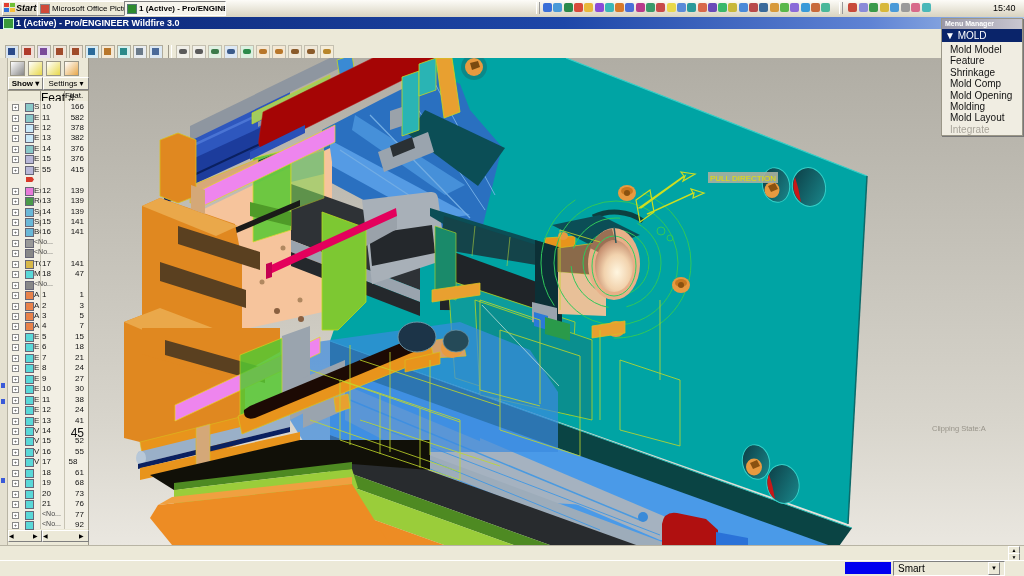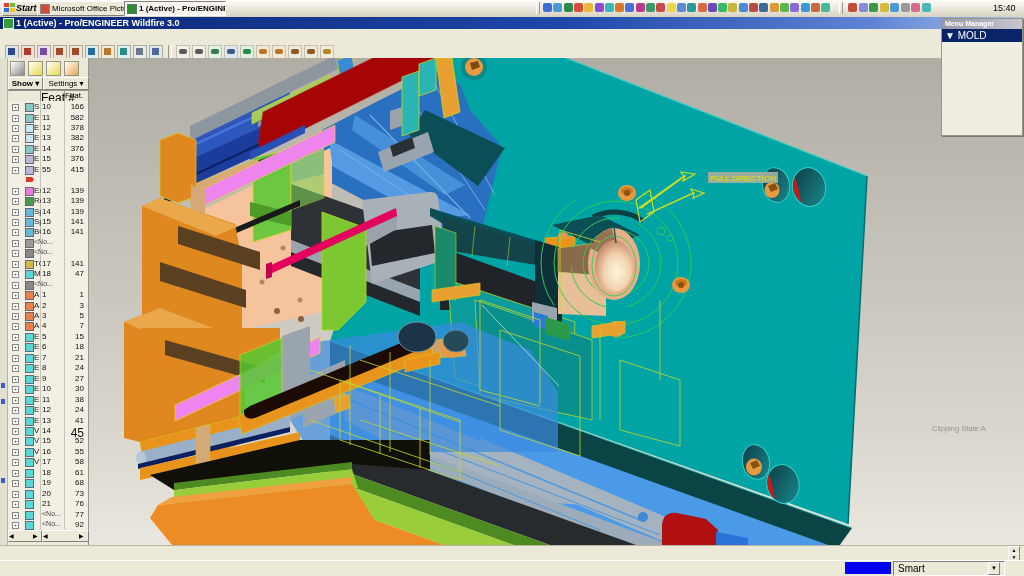--- a/index.html
+++ b/index.html
@@ -563,21 +563,21 @@
       <div class="abs" style="left:62px;width:22px;text-align:right;top:436.4px;font-size:8px;color:#111;">52</div>
       <div class="abs" style="left:12px;top:448.8px;width:5px;height:5px;border:1px solid #888;background:#fff;font-size:5px;line-height:4px;text-align:center;color:#333;">+</div>
       <div class="abs" style="left:25px;top:447.8px;width:7px;height:7px;background:#5ad8d8;border:1px solid #667;"></div>
       <div class="abs" style="left:34px;top:446.8px;font-size:8px;color:#222;white-space:nowrap;width:7px;overflow:hidden;">V</div>
       <div class="abs" style="left:42px;top:446.8px;font-size:8px;color:#111;">16</div>
       <div class="abs" style="left:62px;width:22px;text-align:right;top:446.8px;font-size:8px;color:#111;">55</div>
       <div class="abs" style="left:12px;top:459.3px;width:5px;height:5px;border:1px solid #888;background:#fff;font-size:5px;line-height:4px;text-align:center;color:#333;">+</div>
       <div class="abs" style="left:25px;top:458.3px;width:7px;height:7px;background:#5ad8d8;border:1px solid #667;"></div>
       <div class="abs" style="left:34px;top:457.3px;font-size:8px;color:#222;white-space:nowrap;width:7px;overflow:hidden;">V</div>
       <div class="abs" style="left:42px;top:457.3px;font-size:8px;color:#111;">17</div>
-      <div class="abs" style="left:62px;width:22px;text-align:right;top:457.3px;font-size:8px;color:#111;">58</div>
+      <div class="abs" style="left:62px;width:22px;text-align:center;top:457.3px;font-size:8px;color:#111;">58</div>
       <div class="abs" style="left:12px;top:469.7px;width:5px;height:5px;border:1px solid #888;background:#fff;font-size:5px;line-height:4px;text-align:center;color:#333;">+</div>
       <div class="abs" style="left:25px;top:468.7px;width:7px;height:7px;background:#5ad8d8;border:1px solid #667;"></div>
       <div class="abs" style="left:42px;top:467.7px;font-size:8px;color:#111;">18</div>
       <div class="abs" style="left:62px;width:22px;text-align:right;top:467.7px;font-size:8px;color:#111;">61</div>
       <div class="abs" style="left:12px;top:480.2px;width:5px;height:5px;border:1px solid #888;background:#fff;font-size:5px;line-height:4px;text-align:center;color:#333;">+</div>
       <div class="abs" style="left:25px;top:479.2px;width:7px;height:7px;background:#5ad8d8;border:1px solid #667;"></div>
       <div class="abs" style="left:42px;top:478.2px;font-size:8px;color:#111;">19</div>
       <div class="abs" style="left:62px;width:22px;text-align:right;top:478.2px;font-size:8px;color:#111;">68</div>
       <div class="abs" style="left:12px;top:490.6px;width:5px;height:5px;border:1px solid #888;background:#fff;font-size:5px;line-height:4px;text-align:center;color:#333;">+</div>
       <div class="abs" style="left:25px;top:489.6px;width:7px;height:7px;background:#5ad8d8;border:1px solid #667;"></div>
@@ -599,20 +599,21 @@
       <div class="abs bevel" style="left:42px;top:530px;width:45px;height:10px;background:#ece9d8;"></div>
       <div class="abs" style="left:9px;top:532px;font-size:6px;">◀</div>
       <div class="abs" style="left:33px;top:532px;font-size:6px;">▶</div>
       <div class="abs" style="left:43px;top:532px;font-size:6px;">◀</div>
       <div class="abs" style="left:79px;top:532px;font-size:6px;">▶</div>
     </div>
 
 <div class="abs" style="left:941px;top:18px;width:80px;height:116px;background:#f0ede2;border:1px solid #9a9687;box-shadow:1px 1px 0 #777;">
 <div style="height:10px;background:linear-gradient(90deg,#9a98a8,#c8c6d0);color:#fff;font-size:7px;font-weight:bold;line-height:10px;padding-left:3px;">Menu Manager</div>
 <div style="height:13px;background:#0a246a;color:#fff;font-size:10px;line-height:13px;padding-left:3px;">▼ MOLD</div>
+<div style="font-size:10px;line-height:11.4px;padding:2px 0 0 8px;color:#111;">Mold Model<br>Feature<br>Shrinkage<br>Mold Comp<br>Mold Opening<br>Molding<br>Mold Layout<br><span style="color:#a8a49a">Integrate</span></div>
 </div>
 
 <div class="abs" style="left:0;top:545px;width:1024px;height:15px;background:#ece9d8;border-top:1px solid #b8b4a4;"></div>
 <div class="abs bevel" style="left:1008px;top:546px;width:10px;height:6px;background:#ece9d8;font-size:5px;text-align:center;line-height:6px;">▲</div>
 <div class="abs bevel" style="left:1008px;top:553px;width:10px;height:6px;background:#ece9d8;font-size:5px;text-align:center;line-height:6px;">▼</div>
 <div class="abs" style="left:0;top:560px;width:1024px;height:16px;background:#ece9d8;border-top:1px solid #fff;"></div>
 <div class="abs" style="left:845px;top:562px;width:46px;height:12px;background:#0000f0;"></div>
 <div class="abs bevin" style="left:893px;top:561px;width:106px;height:13px;background:#ece9d8;font-size:10px;line-height:13px;padding-left:4px;">Smart</div>
 <div class="abs bevel" style="left:988px;top:562px;width:10px;height:11px;background:#ece9d8;font-size:6px;text-align:center;line-height:11px;">▼</div>
 </div>

